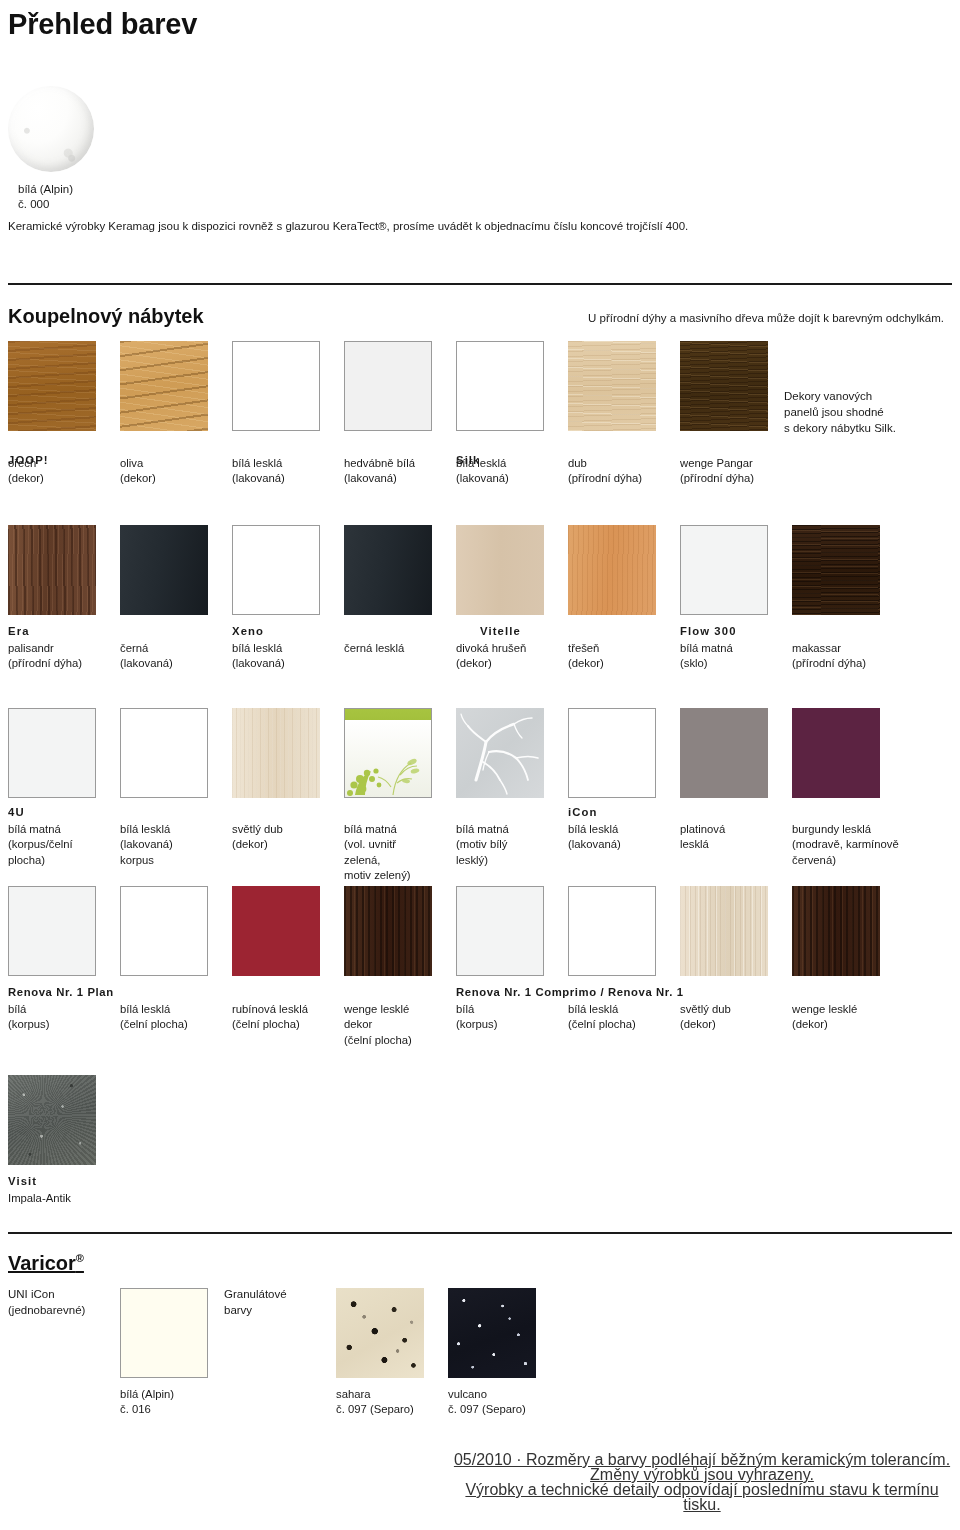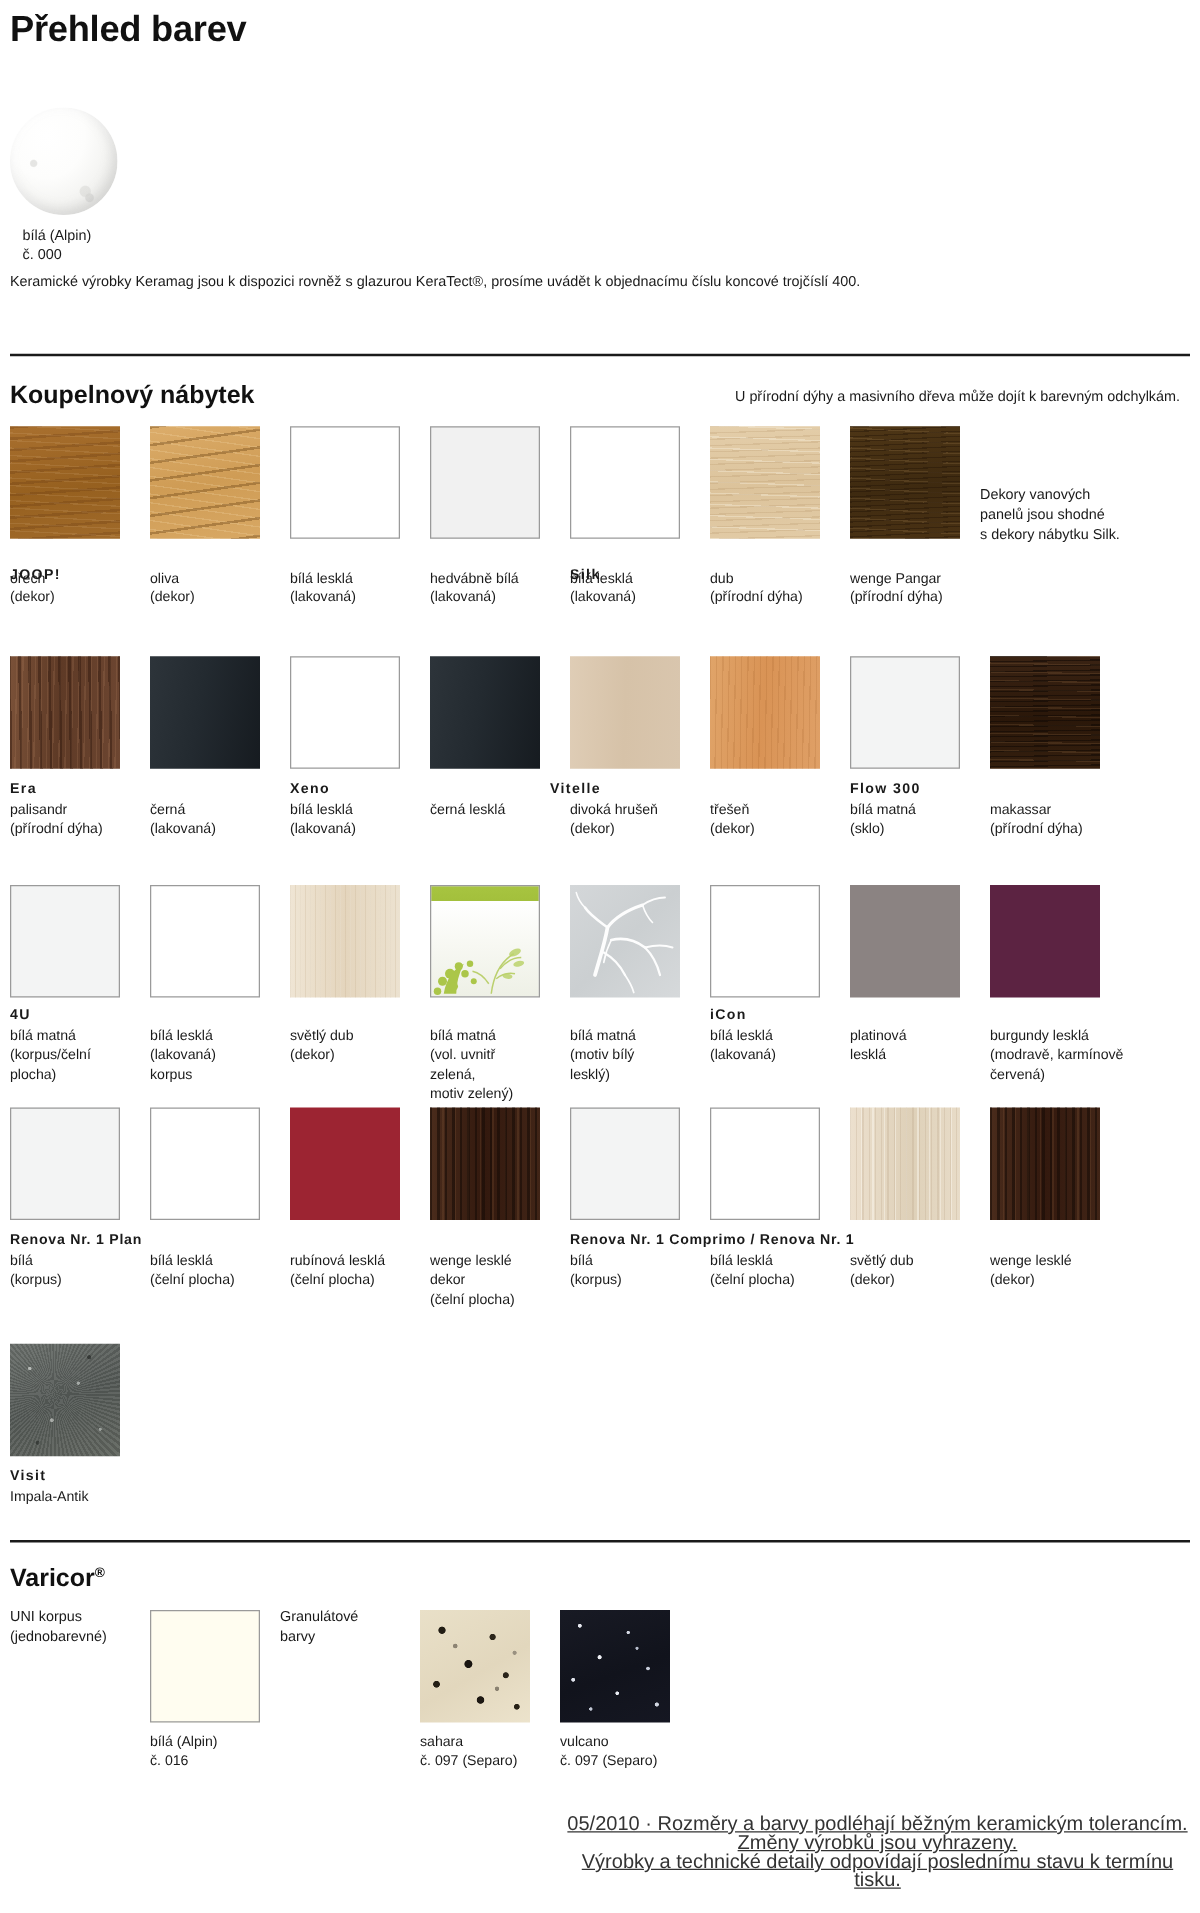--- a/index.html
+++ b/index.html
@@ -350,21 +350,21 @@
     <div class="cell" style="left:672px;">
       <div class="sw t-wenge-pangar"></div>
       <div class="cap" style="margin-top:25px;">wenge Pangar
 (přírodní dýha)</div>
     </div>
   </div>
 
   <div class="row" style="top:525px;">
     <div class="grp-span" style="left:0px; top:100px;">Era</div>
     <div class="grp-span" style="left:224px; top:100px;">Xeno</div>
-    <div class="grp-span" style="left:432px; top:100px;">Vitelle</div>
+    <div class="grp-span" style="left:472px; top:100px;">Vitelle</div>
     <div class="grp-span" style="left:672px; top:100px;">Flow 300</div>
 
     <div class="cell" style="left:0px;">
       <div class="sw t-palisandr"></div>
       <div class="cap" style="margin-top:26px;">palisandr
 (přírodní dýha)</div>
     </div>
     <div class="cell" style="left:112px;">
       <div class="sw t-black"></div>
       <div class="cap" style="margin-top:26px;">černá
@@ -544,25 +544,25 @@
   <div class="row" style="top:1075px;">
     <div class="grp-span" style="left:0px; top:100px;">Visit</div>
     <div class="cell" style="left:0px;">
       <div class="sw t-impala"></div>
       <div class="cap" style="margin-top:26px;">Impala-Antik</div>
     </div>
   </div>
 
   <div class="rule" style="top:1232px;"></div>
 
-  <div class="varicor-title" style="left:8px; top:1252px;">
+  <div class="varicor-title" style="left:8px; top:1252px;text-decoration:underline;">
     <span>Varicor</span><sup>®</sup>
   </div>
 
-  <div class="var-label" style="left:8px; top:1286px; white-space:pre-line; font-weight:normal;">UNI korpus
+  <div class="var-label" style="left:8px; top:1286px; white-space:pre-line; font-weight:normal;">UNI iCon
 (jednobarevné)</div>
   <div class="var-label" style="left:224px; top:1286px; white-space:pre-line; font-weight:normal;">Granulátové
 barvy</div>
 
   <div class="var-cell" style="left:120px; top:1288px;">
     <div class="var-sw t-cream bordered" style="border:1px solid #9a9a9a;"></div>
     <div class="var-cap">bílá (Alpin)
 č. 016</div>
   </div>
   <div class="var-cell" style="left:336px; top:1288px;">

